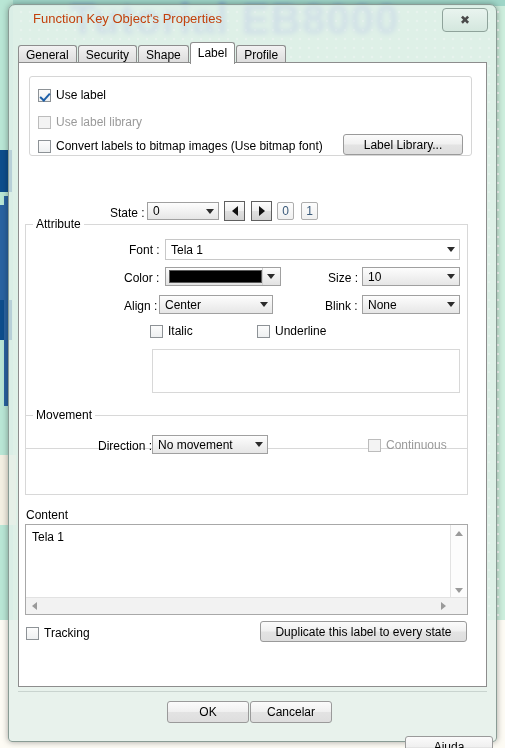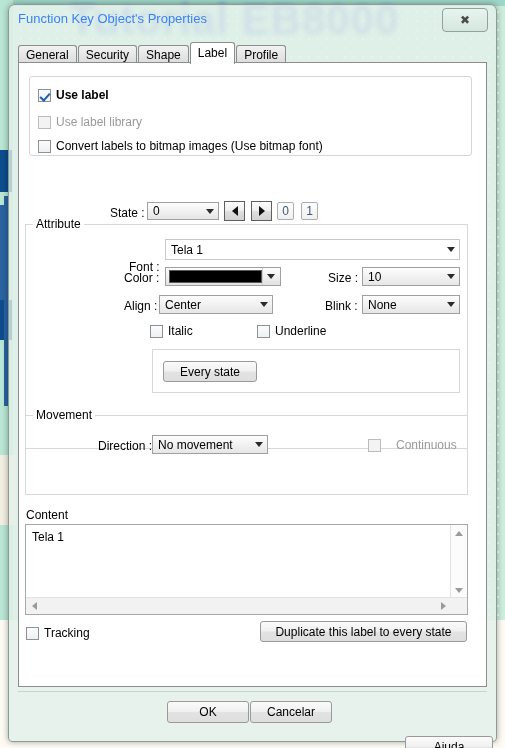--- a/index.html
+++ b/index.html
@@ -97,24 +97,24 @@
     box-shadow: 0 0 6px rgba(0,0,0,.35);
     box-sizing: border-box;
     padding: 0;
   }
   .titlebar {
     height: 30px;
     position: relative;
   }
   .title-text {
     position: absolute;
-    left: 9px;
+    left: 24px;
     top: 6px;
     font-size: 13px;
-    color: #3b82f6;
+    color: #c2410c;
     white-space: nowrap;
   }
   .close-btn {
     position: absolute;
     right: 8px;
     top: 3px;
     width: 44px;
     height: 22px;
     border: 1px solid #8fa39b;
     border-radius: 4px;
@@ -441,35 +441,36 @@
     <div class="tab">Security</div>
     <div class="tab">Shape</div>
     <div class="tab active">Label</div>
     <div class="tab">Profile</div>
   </div>
 
   <div class="tabpage">
 
     <div class="panel" style="left:10px;top:13px;width:443px;height:80px;">
 
-      <div class="chk checked" style="left:8px;top:11px;font-weight:bold;">
+      <div class="chk checked" style="left:8px;top:11px;">
         <span class="box"></span>
         <span>Use label</span>
       </div>
 
       <div class="chk disabled" style="left:8px;top:38px;">
         <span class="box"></span>
         <span>Use label library</span>
       </div>
 
       <div class="chk" style="left:8px;top:62px;">
         <span class="box"></span>
         <span>Convert labels to bitmap images (Use bitmap font)</span>
       </div>
 
+      <div class="btn" style="left:313px;top:57px;width:120px;height:21px;">Label Library...</div>
     </div>
 
     <div class="lbl" style="left:91px;top:143px;">State :</div>
 
     <div class="combo grey" style="left:128px;top:139px;width:72px;height:18px;">
       <span class="val">0</span>
       <span class="arw">
           <i class="caret-d"></i>
         </span>
     </div>
@@ -480,21 +481,21 @@
     <div class="navbtn" style="left:232px;top:138px;width:21px;height:20px;">
       <i class="tri-r"></i>
     </div>
 
     <div class="statebtn" style="left:258px;top:139px;width:17px;height:18px;">0</div>
     <div class="statebtn" style="left:282px;top:139px;width:17px;height:18px;">1</div>
 
     <div class="group" style="left:6px;top:161px;width:443px;height:225px;">
       <span class="group-title">Attribute</span>
 
-      <div class="lbl" style="left:103px;top:18px;margin-top:17px;">Font :</div>
+      <div class="lbl" style="left:103px;top:18px;">Font :</div>
       <div class="combo wide-flat" style="left:139px;top:14px;width:295px;height:21px;">
         <span class="val">Tela 1</span>
         <span class="arw">
             <i class="caret-d"></i>
           </span>
       </div>
 
       <div class="lbl" style="left:98px;top:46px;">Color :</div>
       <div class="colorbox" style="left:139px;top:42px;width:116px;height:19px;">
         <span class="sw" id="color-swatch" style="background: rgb(0, 0, 0);"></span>
@@ -530,36 +531,35 @@
       <div class="chk" style="left:124px;top:99px;">
         <span class="box"></span>
         <span>Italic</span>
       </div>
       <div class="chk" style="left:231px;top:99px;">
         <span class="box"></span>
         <span>Underline</span>
       </div>
 
       <div class="group" style="left:126px;top:124px;width:308px;height:44px;">
-        <div class="btn" style="left:10px;top:11px;width:94px;height:21px;">Every state</div>
       </div>
     </div>
 
     <div class="group" style="left:6px;top:352px;width:443px;height:80px;">
       <span class="group-title">Movement</span>
 
       <div class="lbl" style="left:72px;top:23px;">Direction :</div>
       <div class="combo grey" style="left:126px;top:19px;width:116px;height:19px;">
         <span class="val">No movement</span>
         <span class="arw">
             <i class="caret-d"></i>
           </span>
       </div>
 
-      <div class="chk disabled" style="left:342px;top:22px;gap:10px;">
+      <div class="chk disabled" style="left:342px;top:22px;">
         <span class="box"></span>
         <span>Continuous</span>
       </div>
     </div>
 
     <div class="lbl" style="left:7px;top:445px;">Content</div>
 
     <div class="contentbox" style="left:6px;top:461px;width:443px;height:91px;">
       <div class="content-text">Tela 1</div>
 

